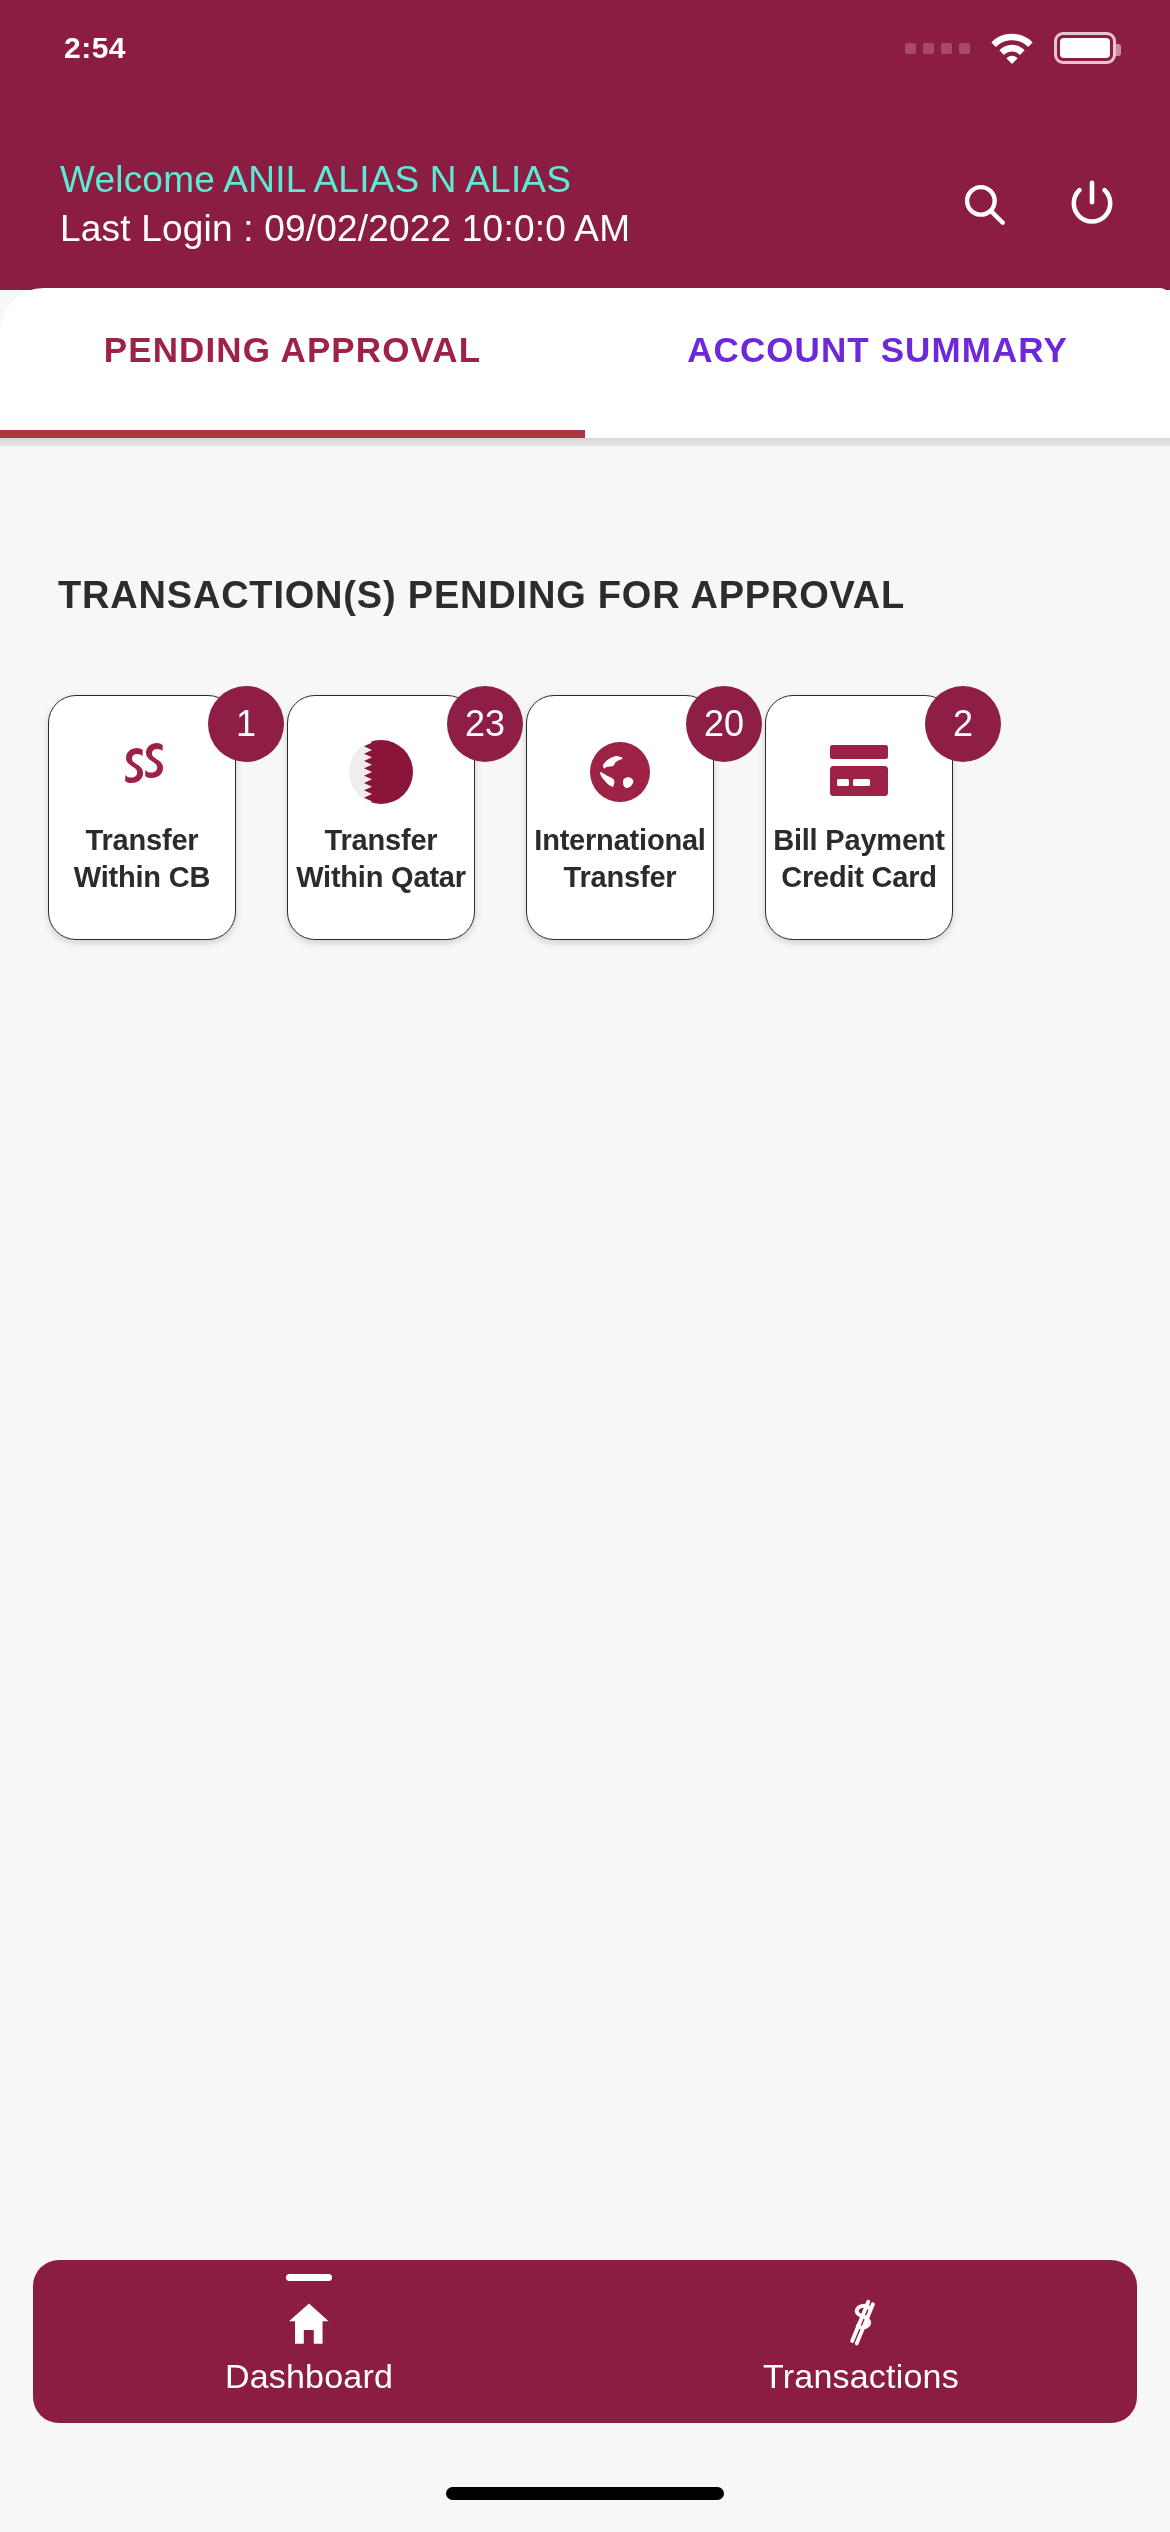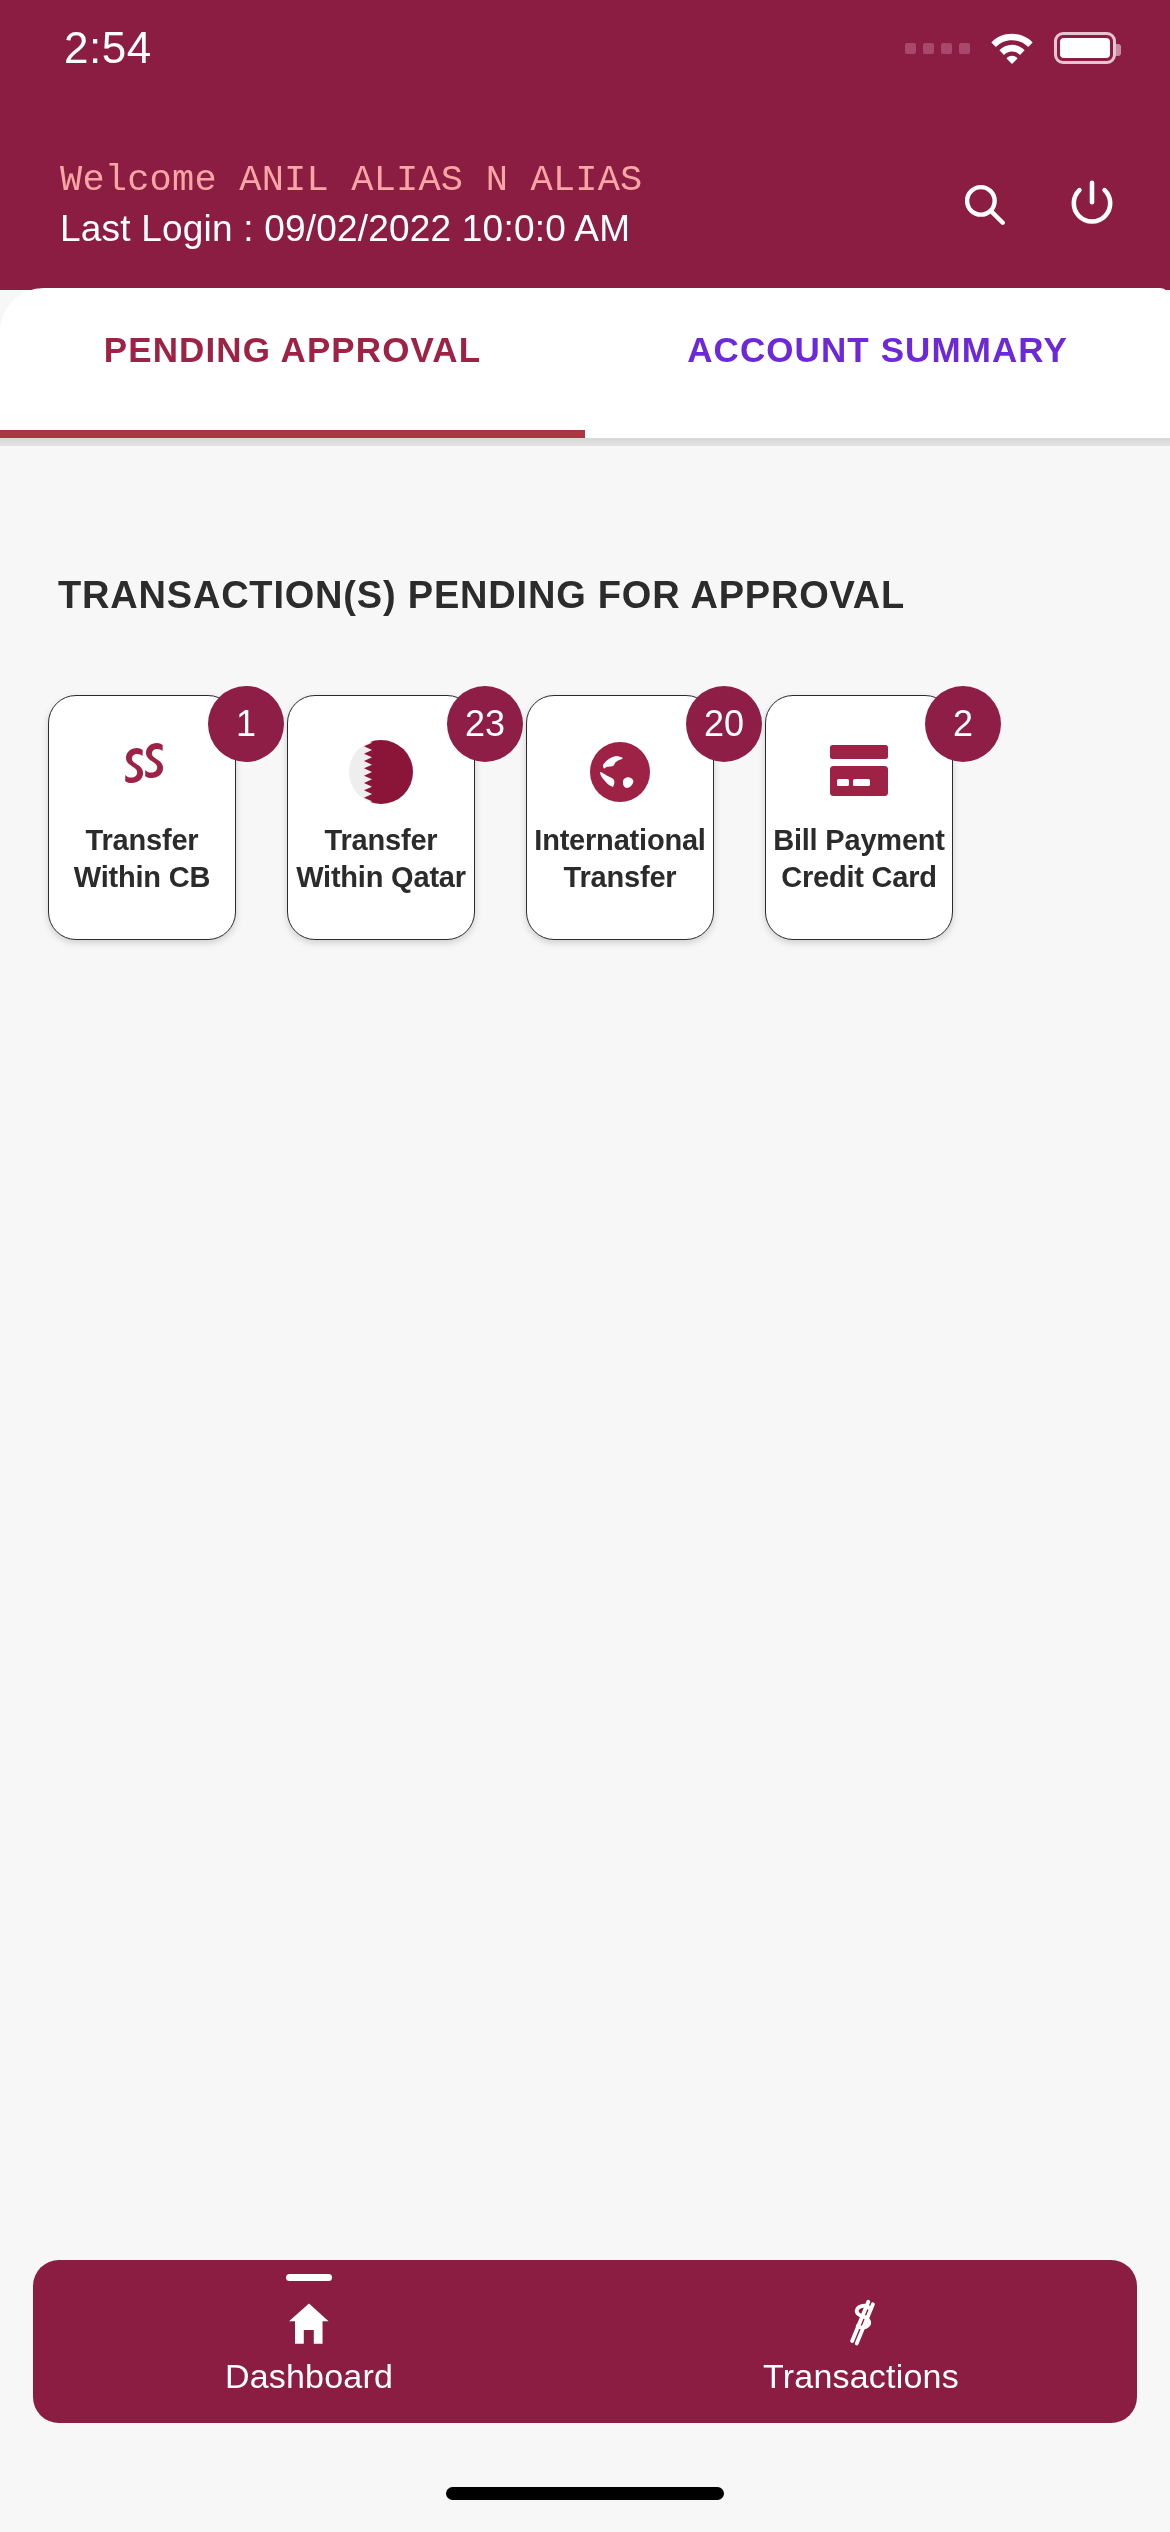--- a/index.html
+++ b/index.html
@@ -25,22 +25,22 @@
   
   .statusbar {
     position:absolute; top:0; left:0;
     width:1170px; height:96px;
     display:flex; align-items:center;
     justify-content:space-between;
     padding:0 54px 0 64px;
   }
   .status-time {
     color:#ffffff;
-    font-size:44px;
-    font-weight:400;
+    font-size:30px;
+    font-weight:700;
     letter-spacing:0.5px;
   }
   .status-icons {
     display:flex; align-items:center; gap:20px;
   }
   .sig-dots { display:flex; gap:7px; align-items:flex-end; }
   .sig-dots i {
     display:block; width:11px; height:11px;
     background:#a8496b; border-radius:2px;
   }
@@ -65,22 +65,22 @@
 
   
   .welcome-row {
     position:absolute; top:150px; left:0;
     width:1170px; height:110px;
     display:flex; align-items:center;
     padding:0 50px 0 60px;
   }
   .welcome-text { flex:1; }
   .welcome-line1 {
-    color:#fca5a5; font-size:37px; font-weight:400;
-    line-height:1.3; letter-spacing:0.2px;font-family:Liberation Mono, monospace;
+    color:#5eead4; font-size:37px; font-weight:400;
+    line-height:1.3; letter-spacing:0.2px;
   }
   .welcome-line2 {
     color:#ffffff; font-size:37px; font-weight:400;
     line-height:1.35; letter-spacing:0.2px;
   }
   .header-actions { display:flex; align-items:center; gap:52px; }
   .hdr-btn {
     width:56px; height:56px;
     display:flex; align-items:center; justify-content:center;
     cursor:pointer; background:none; border:none;

